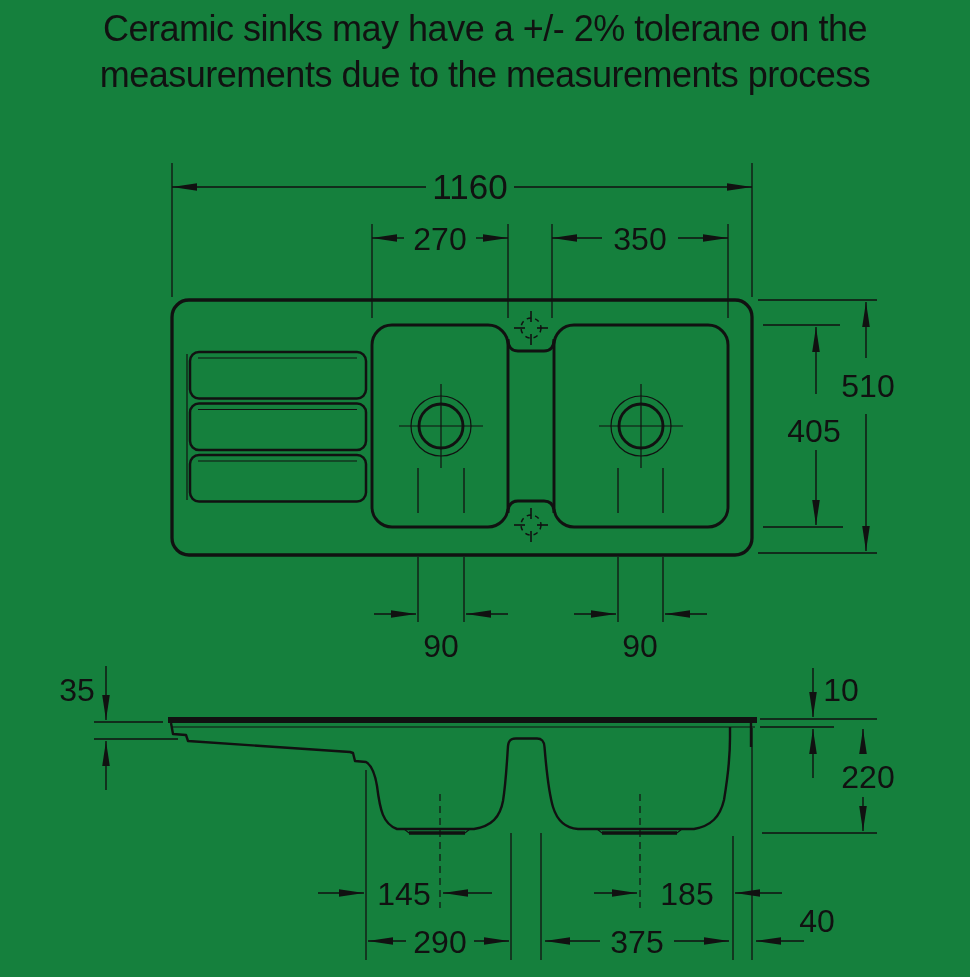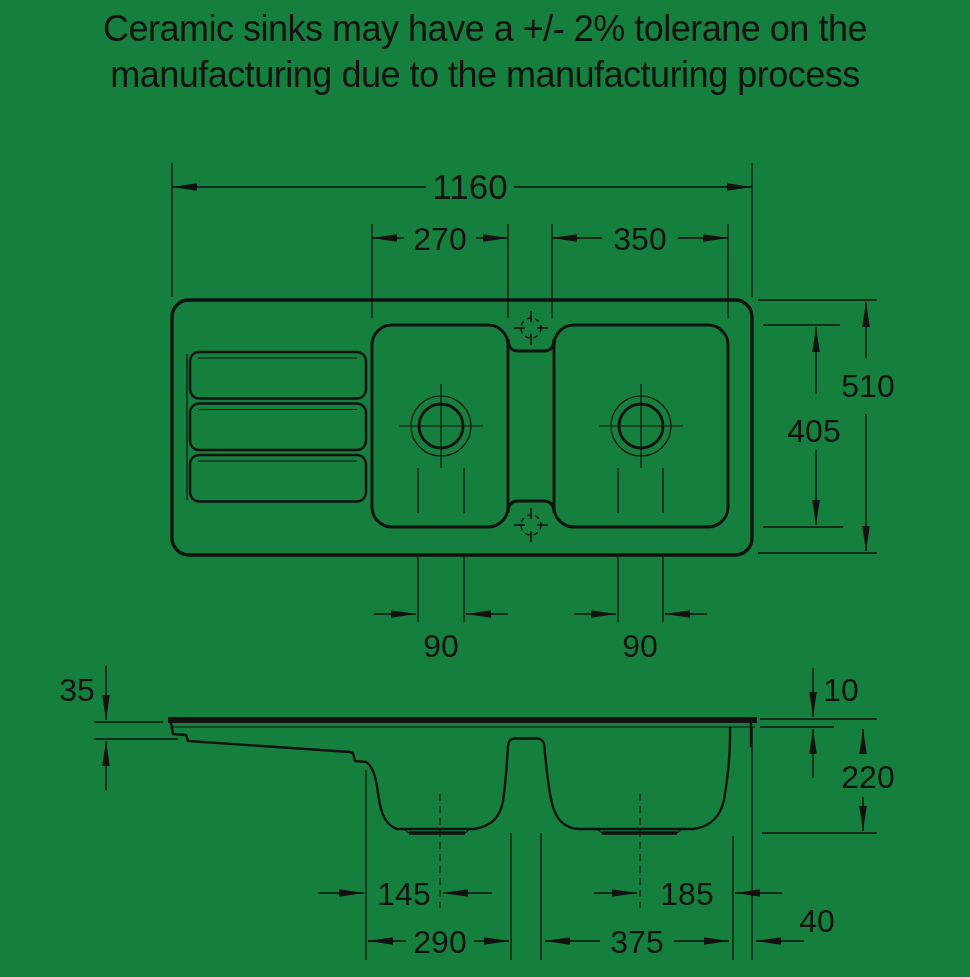--- a/index.html
+++ b/index.html
@@ -22,21 +22,21 @@
   text{font-family:"Liberation Sans",sans-serif;fill:#111;font-size:32px;text-anchor:middle;}
   text.big{font-size:35px;}
 </style>
 </head>
 <body>
 
 <div class="page">
 
   <div class="header">
     <div>Ceramic sinks may have a +/- 2% tolerane on the</div>
-    <div>manufacturing due to the manufacturing process</div>
+    <div>measurements due to the measurements process</div>
   </div>
 
   <svg width="970" height="977" viewBox="0 0 970 977">
     <defs>
       <marker id="arr" markerWidth="26" markerHeight="10" refX="25" refY="4.5" orient="auto" markerUnits="userSpaceOnUse">
         <path d="M0,0.7 L25,4.5 L0,8.3 Z" fill="#111"></path>
       </marker>
     </defs>
 
     <g>

